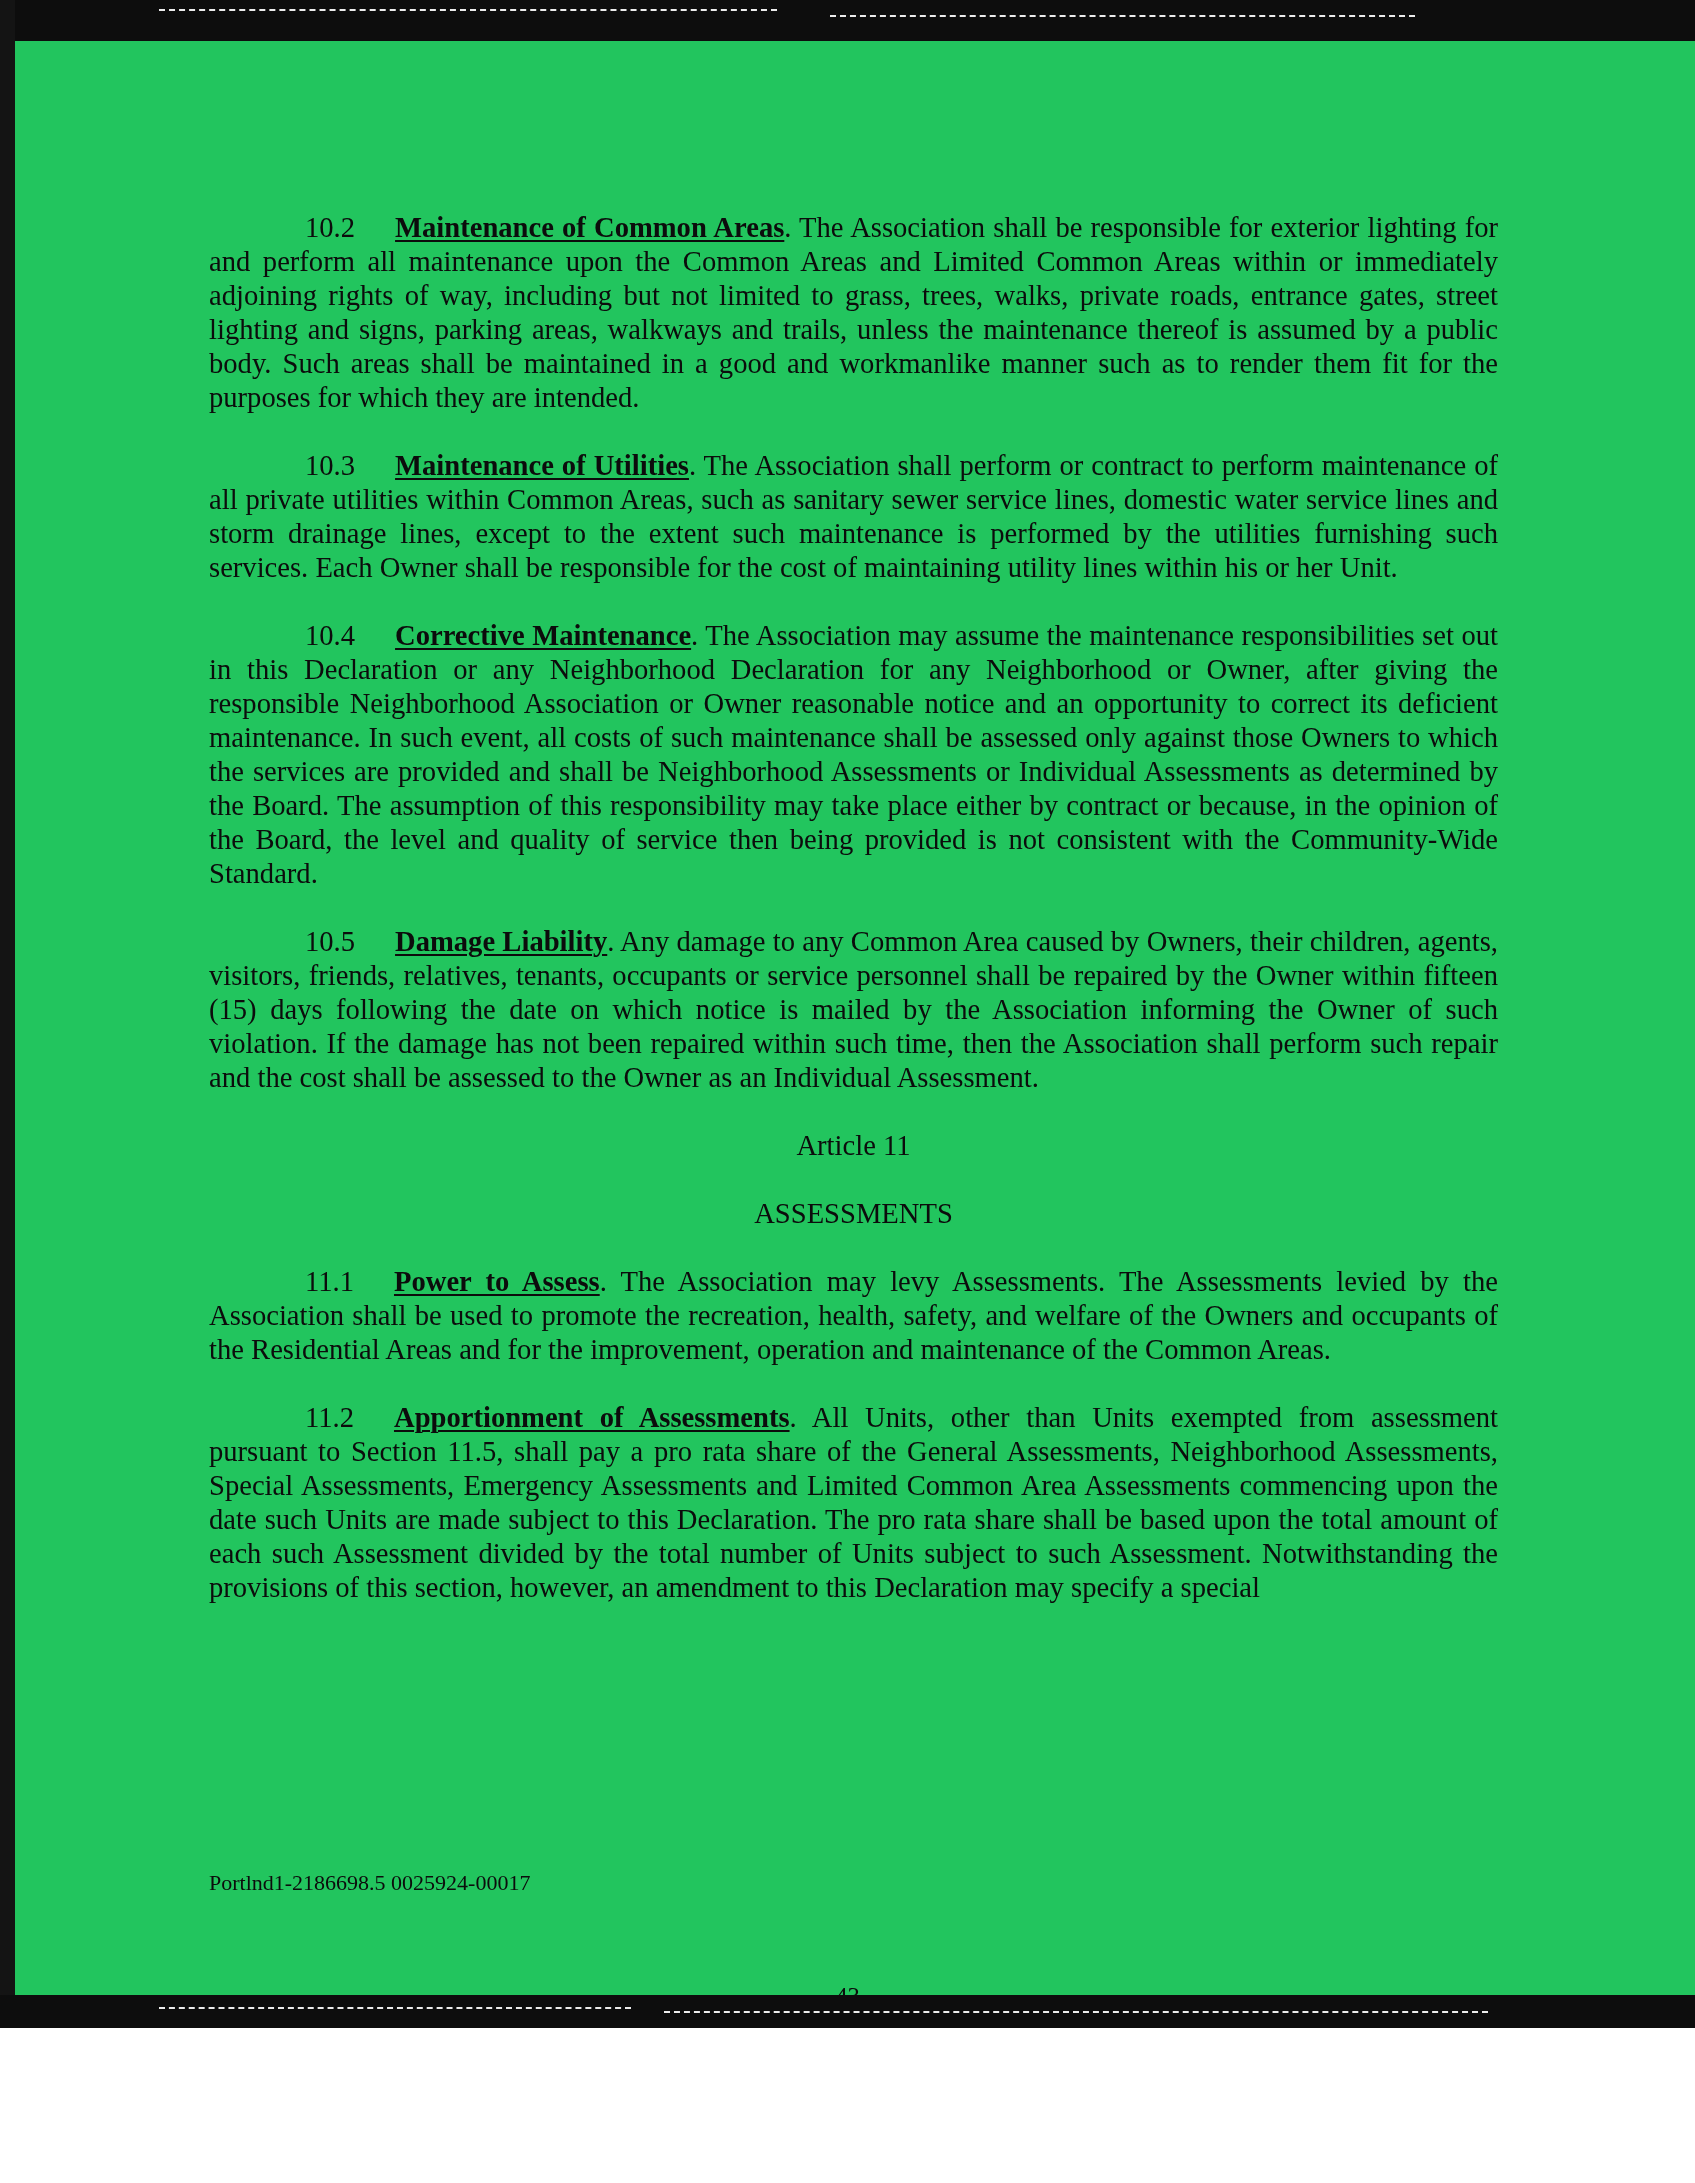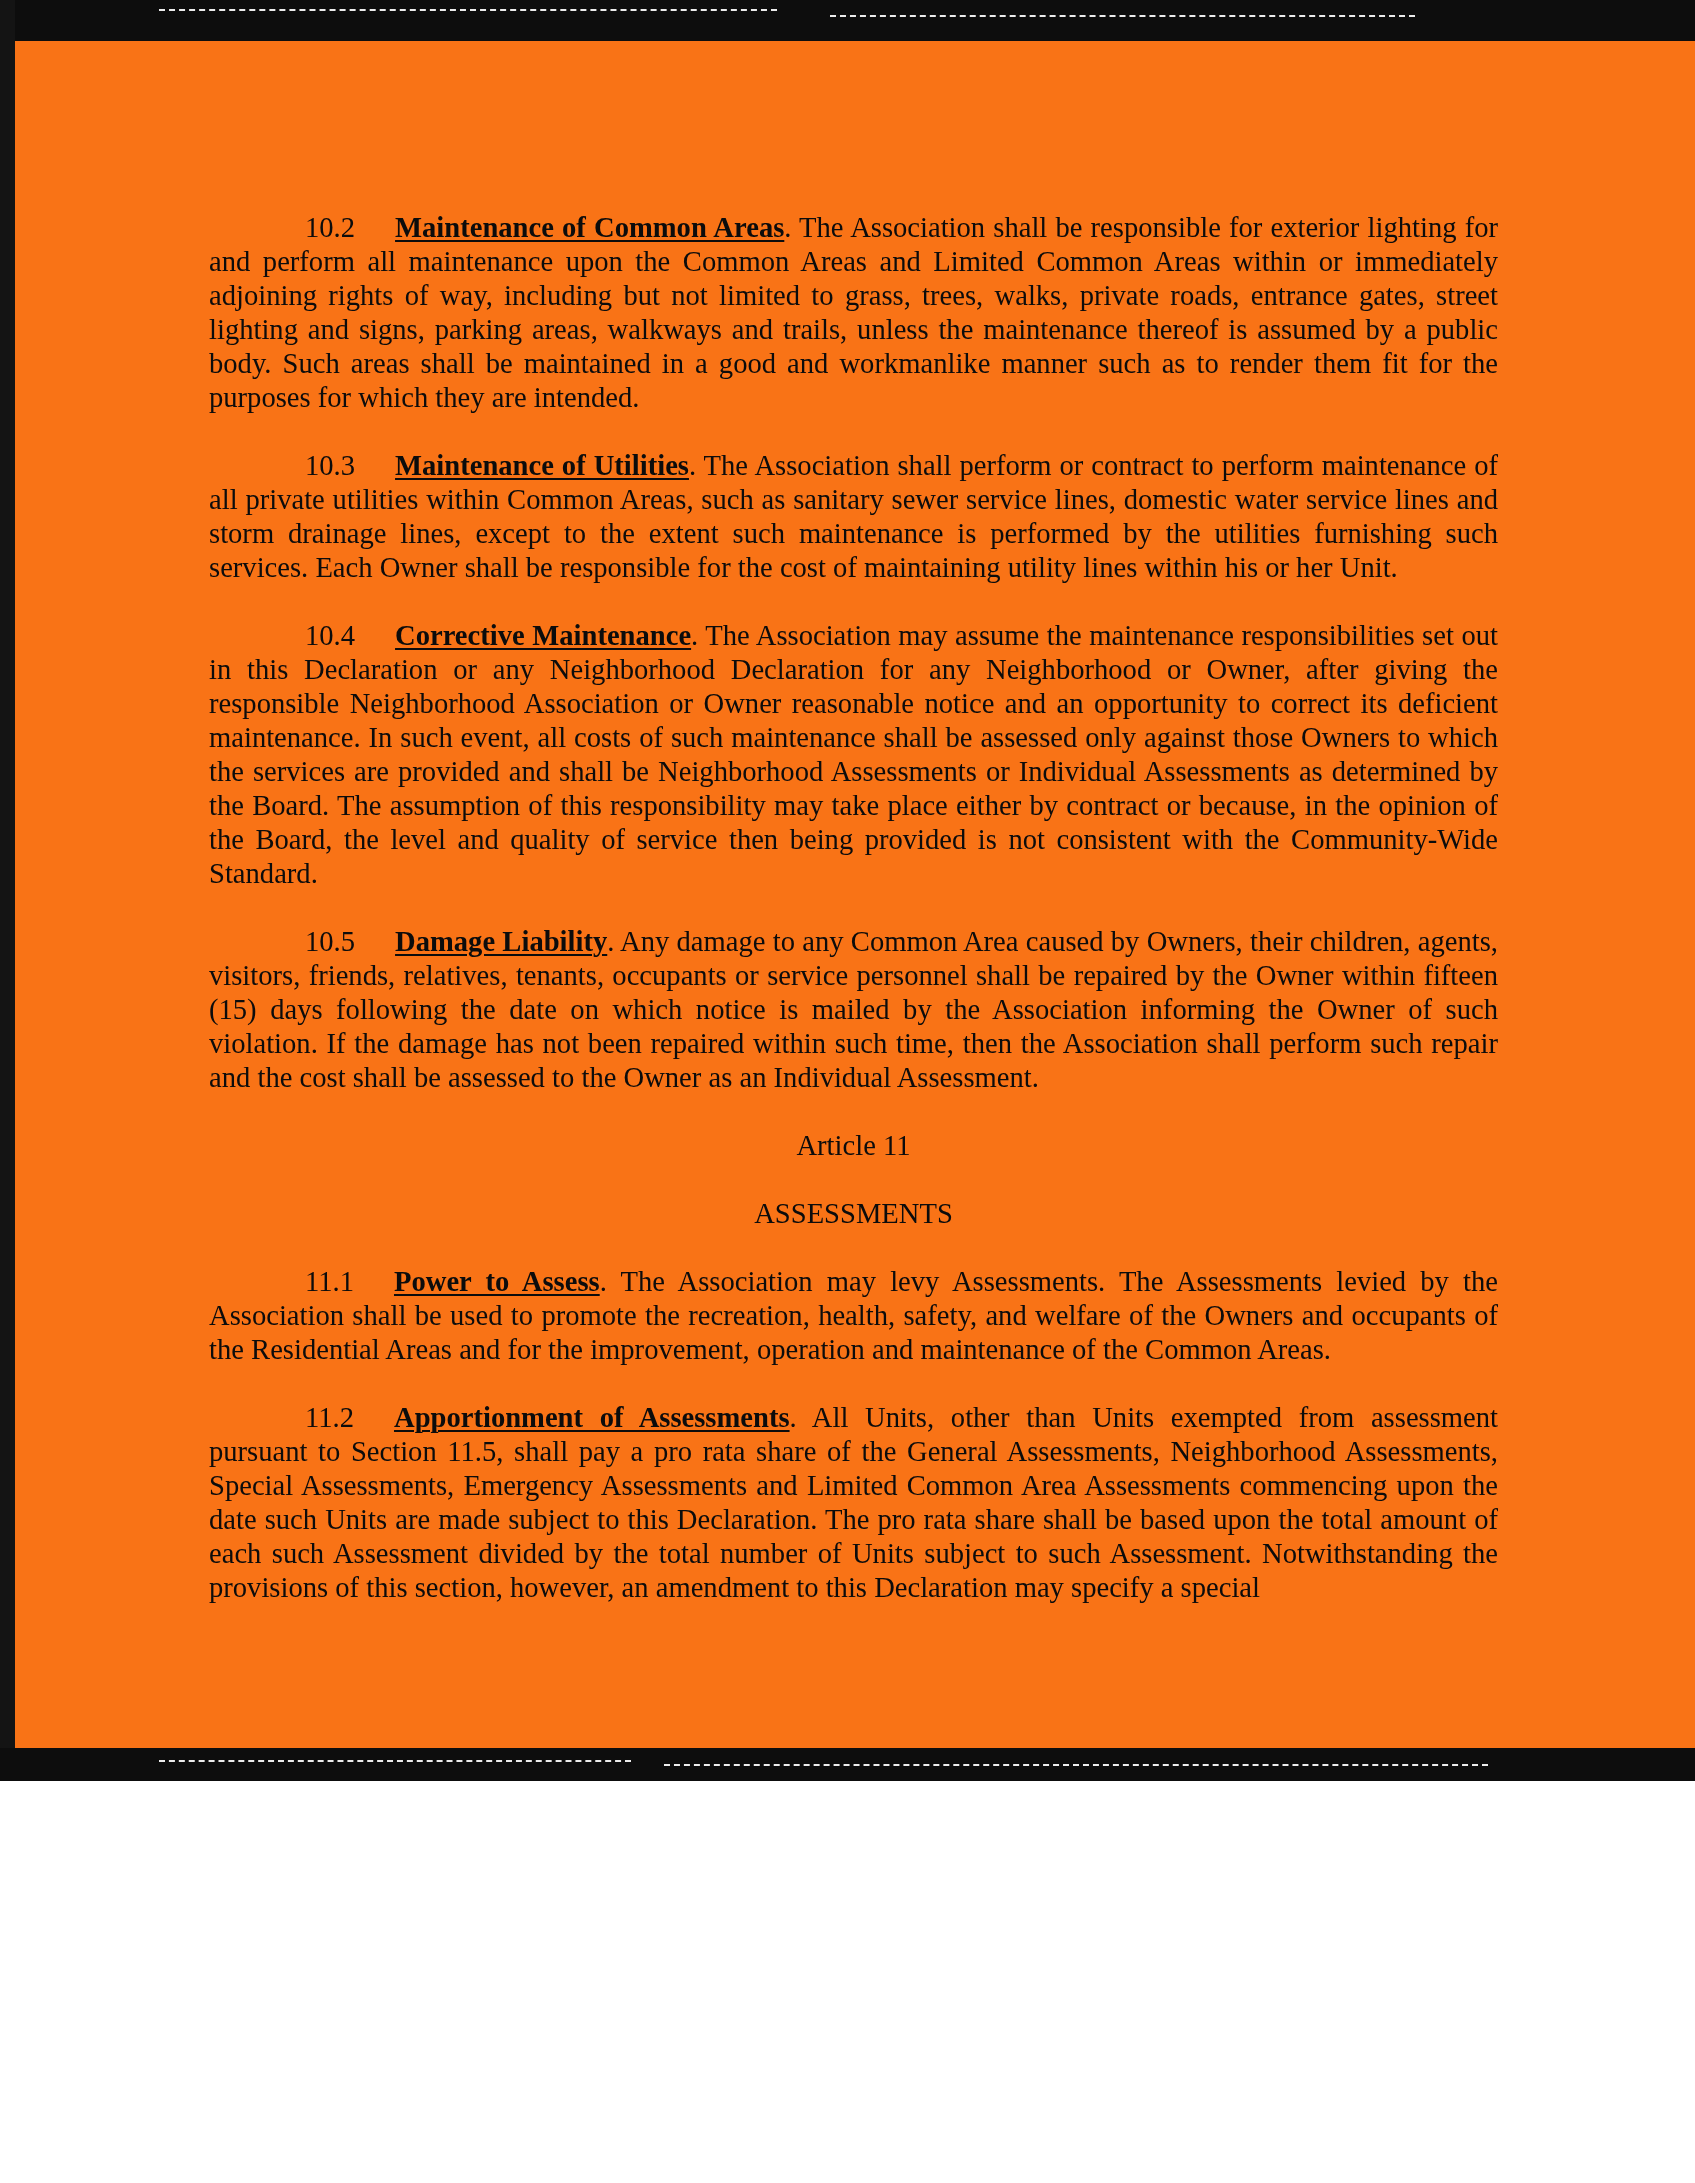--- a/index.html
+++ b/index.html
@@ -1,21 +1,21 @@
 <!DOCTYPE html>
 <html style="font-size:10.6px"><head>
 <meta charset="utf-8">
 <style>
   * { margin: 0; padding: 0; box-sizing: border-box; }
   html, body { background: #ffffff; }
   .page {
     position: relative;
     width: 1695px;
-    height: 1781px;
-    background: #f97316;
+    height: 2028px;
+    background: #22c55e;
     overflow: hidden;
     font-family: "Liberation Serif", serif;
     color: #0c0c0c;
     padding-left: 35px;
   }
   
   .bar-top {
     position: absolute; top: 0; left: 0; width: 100%; height: 41px;
     background: #0d0d0d;
   }

